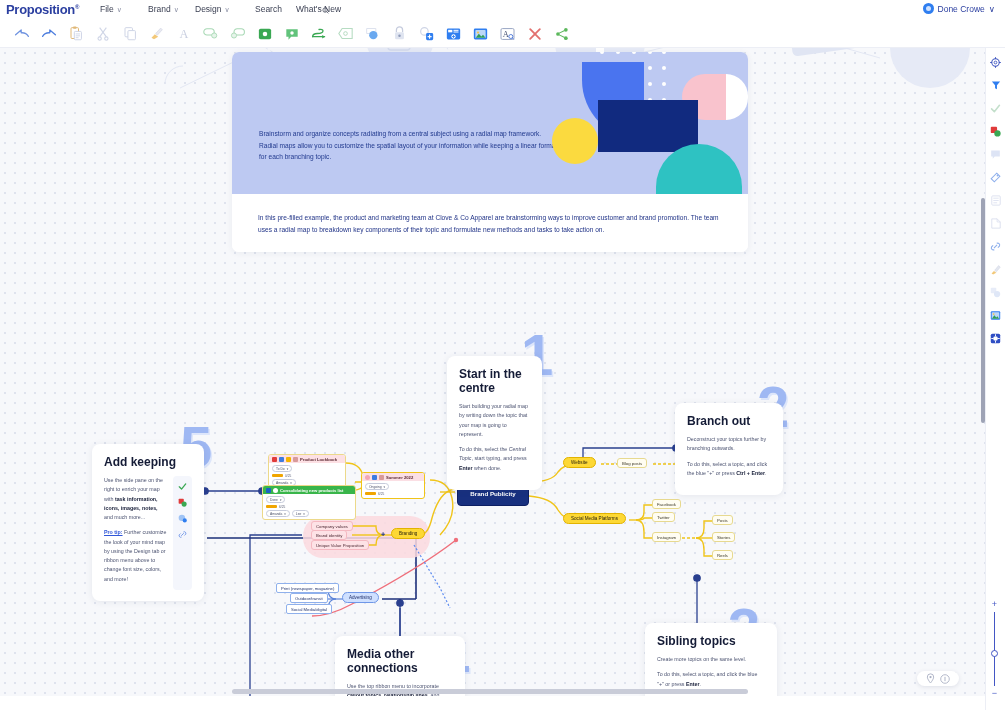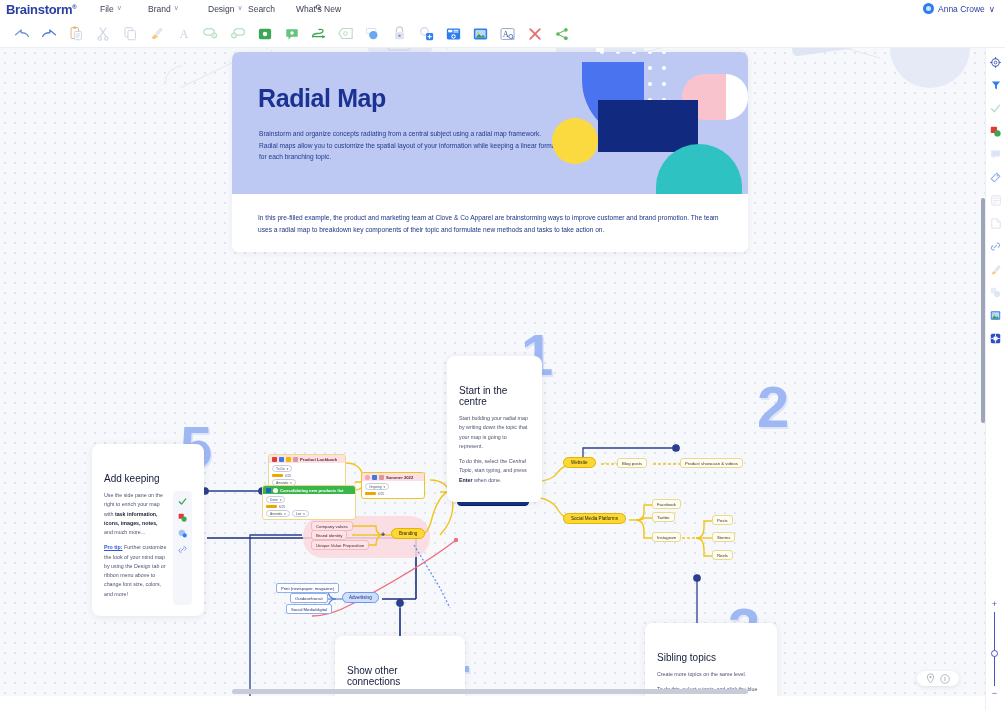--- a/index.html
+++ b/index.html
@@ -15,27 +15,27 @@
   .topbar {
     position: absolute; top: 0; left: 0; width: 1005px; height: 20px;
     background: #ffffff; z-index: 40;
   }
   .brand {
     position: absolute; left: 6px; top: 2px;
     font-size: 13px; font-weight: 700; color: #2b3fa0;
     letter-spacing: -0.3px;
   }
   .brand sup { font-size: 6px; vertical-align: super; }
-  .menu { position: absolute; top: 4px; display: flex; align-items: flex-start; gap: 3px;
+  .menu { position: absolute; top: 4px; display: flex; align-items: flex-end; gap: 3px;
           font-size: 8.5px; color: #3a3f52; cursor: default; }
   .menu .cv { font-size: 7px; color: #8b90a5; }
   .menu-file { left: 100px; }
   .menu-view { left: 148px; }
-  .menu-design { left: 208px; }
-  .menu-search { left: 248px; gap: 40px; }
+  .menu-design { left: 195px; }
+  .menu-search { left: 255px; gap: 40px; }
   .menu-whatsnew { left: 296px; }
   .user {
     position: absolute; right: 10px; top: 3px;
     display: flex; align-items: center; gap: 4px; font-size: 8.5px; color: #2b3fa0;
   }
   .avatar {
     width: 11px; height: 11px; border-radius: 50%;
     background: #2f7ef0; position: relative;
   }
   .avatar::after {
@@ -101,21 +101,21 @@
   .hero-foot {
     padding: 18px 26px 16px 26px; background: #fff;
   }
   .hero-foot p { font-size: 6.6px; line-height: 1.8; color: #203387; }
 
   
   .step-card {
     position: absolute; background: #fff; border-radius: 8px;
     box-shadow: 0 1px 7px rgba(40,50,90,.09); padding: 11px 12px;
   }
-  .step-card h3 { font-size: 10px; color: #141b36; font-weight: 400; margin-bottom: 7px; margin-top: 18px; }
+  .step-card h3 { font-size: 12px; color: #141b36; font-weight: 700; margin-bottom: 7px; }
   .step-card p { font-size: 5.3px; line-height: 1.75; color: #4b5270; margin-bottom: 6px; }
   .step-card p b { color: #141b36; }
   .step-card p i { font-style: italic; }
   .bignum {
     position: absolute; font-size: 58px; font-weight: 800;
     color: #9fb8f3; line-height: 1; letter-spacing: -3px;
     text-shadow: 1.5px 1.5px 0 #dde6fb;
   }
 
   .card1 { left: 447px; top: 308px; width: 95px; }
@@ -235,21 +235,21 @@
              border-radius: 50%; border: 1.3px solid #4356c4; background: #fff; }
   .zs-sym { font-size: 9px; color: #4356c4; line-height: 1; }
 </style>
 </head>
 <body>
 
 <div id="app">
 
   <div class="topbar">
     <div class="brand">
-      <span>Brainstorm</span><sup>®</sup>
+      <span>Proposition</span><sup>®</sup>
     </div>
 
     <div class="menu menu-file">
       <span>File</span>
       <span class="cv">∨</span>
     </div>
     <div class="menu menu-view">
       <span>Brand</span>
       <span class="cv">∨</span>
     </div>
@@ -263,21 +263,21 @@
         <circle cx="7" cy="7" r="5" fill="none" stroke="#3a3f52" stroke-width="1.6"></circle>
         <line x1="10.6" y1="10.6" x2="14.5" y2="14.5" stroke="#3a3f52" stroke-width="1.6"></line>
       </svg>
     </div>
     <div class="menu menu-whatsnew">
       <span>What's New</span>
     </div>
 
     <div class="user">
       <span class="avatar"></span>
-      <span>Anna Crowe</span>
+      <span>Done Crowe</span>
       <span class="cv">∨</span>
     </div>
   </div>
 
   <div class="toolbar">
 
     <div class="tb">
       <svg width="16" height="14" viewBox="0 0 20 16">
           <path d="M2 9 L9 3 L9 6.5 Q15 6 18 11" fill="none" stroke="#6f93e0" stroke-width="1.6" stroke-linecap="round" stroke-linejoin="round"></path>
           <path d="M2 9 L9 3 L9 15 Z" fill="#6f93e0" opacity="0"></path>
@@ -451,21 +451,20 @@
       <rect x="584" y="4" width="8" height="16" fill="#ffffff"></rect>
       <rect x="596" y="-4" width="8" height="24" fill="#ffffff"></rect>
       <path d="M584 -4 L594 -12 L604 -18 L614 -26" stroke="#ffffff" stroke-width="2" fill="none"></path>
       <path d="M610 -28 L616 -28 L616 -22" stroke="#ffffff" stroke-width="2" fill="none"></path>
       <rect x="790" y="-36" width="70" height="40" rx="5" fill="#e0e5f3" transform="rotate(-8 825 -16)"></rect>
       <circle cx="930" cy="0" r="40" fill="#e6eaf6"></circle>
     </svg>
 
     <div class="hero-wrap">
       <div class="hero">
-        <h1>Radial Map</h1>
         <p>Brainstorm and organize concepts radiating from a central subject using a radial map framework. Radial maps allow you to customize the spatial layout of your information while keeping a linear format for each branching topic.</p>
         <svg class="sh sh-dots" viewBox="0 0 70 100">
           <g fill="#ffffff">
             <circle cx="6" cy="6" r="2"></circle>
               <circle cx="22" cy="6" r="2"></circle>
               <circle cx="38" cy="6" r="2"></circle>
               <circle cx="54" cy="6" r="2"></circle>
               <circle cx="68" cy="6" r="2"></circle>
             <circle cx="6" cy="22" r="2"></circle>
               <circle cx="22" cy="22" r="2"></circle>
@@ -725,33 +724,40 @@
     <div class="bignum num1">1</div>
     <div class="step-card card1">
       <h3>Start in the centre</h3>
       <p>Start building your radial map by writing down the topic that your map is going to represent.</p>
       <p>
         <span>To do this, select the </span><i>Central Topic</i><span>, start typing, and press </span><b>Enter</b><span> when done.</span>
       </p>
     </div>
 
     <div class="bignum num2">2</div>
+    <div class="step-card card2">
+      <h3>Branch out</h3>
+      <p>Deconstruct your topics further by branching outwards.</p>
+      <p>
+        <span>To do this, select a topic, and click the blue "+" or press </span><b>Ctrl + Enter</b><span>.</span>
+      </p>
+    </div>
 
     <div class="bignum num3">3</div>
     <div class="step-card card3">
       <h3>Sibling topics</h3>
       <p>Create more topics on the same level.</p>
       <p>
         <span>To do this, select a topic, and click the blue "+" or press </span><b>Enter</b><span>.</span>
       </p>
     </div>
 
     <div class="bignum num4">4</div>
     <div class="step-card card4">
-      <h3>Show other connections</h3>
+      <h3>Media other connections</h3>
       <p>
         <span>Use the top ribbon menu to incorporate </span><b>callout topics, relationship lines,</b><span> and </span><b>boundaries</b><span> into your map to show other connections that may exist between topics.</span>
       </p>
 
     </div>
 
     <div class="bignum num5">5</div>
     <div class="step-card card5">
       <h3>Add keeping</h3>
       <div class="card5-body">

